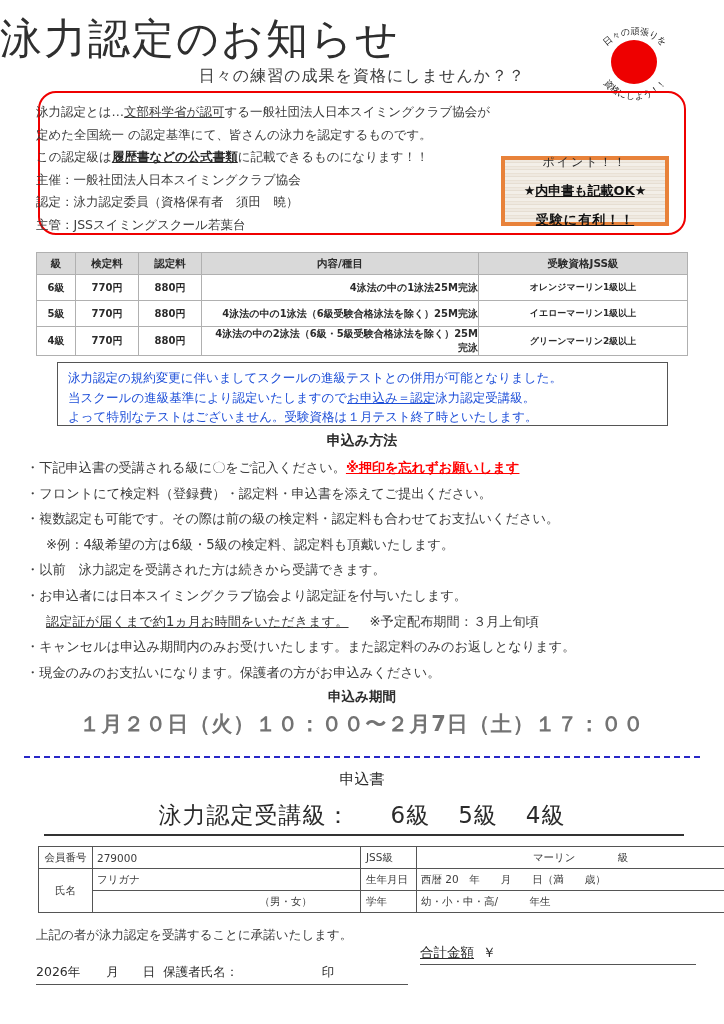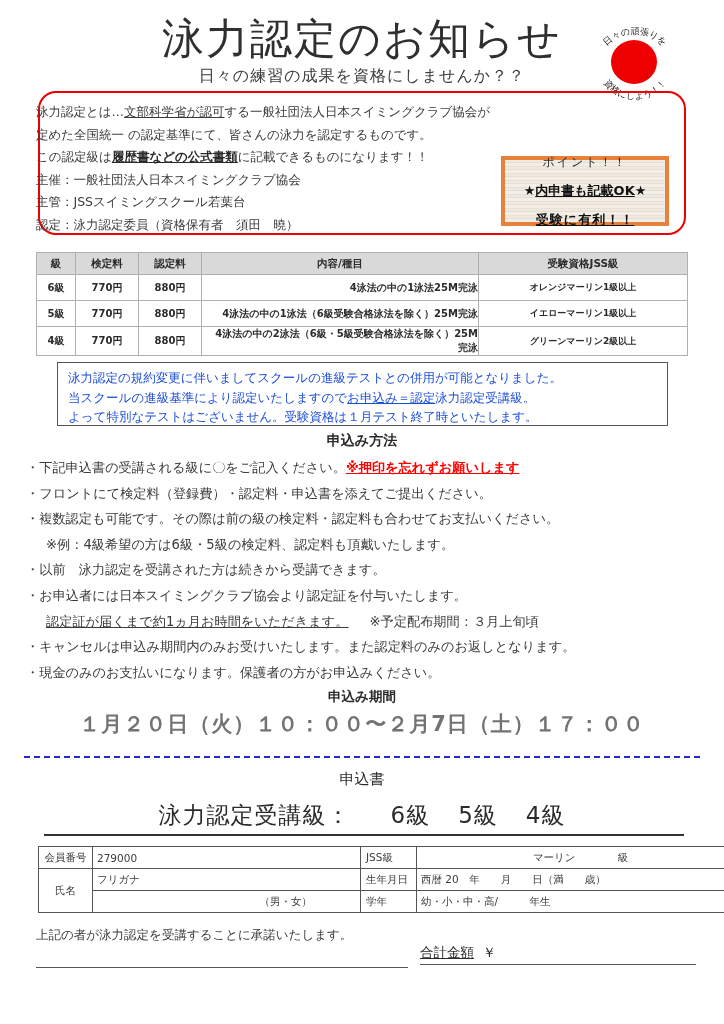--- a/index.html
+++ b/index.html
@@ -24,21 +24,20 @@
   
   .header {
     position: relative;
     height: 86px;
   }
   .title {
     position: absolute;
     left: 0;
     right: 0;
     top: 14px;
-    text-align: center;
     font-size: 42px;
     line-height: 50px;
     letter-spacing: 2px;
     font-weight: 400;
     color: #2f2f2f;
     font-family: "DejaVu Sans", "Liberation Sans", sans-serif;
   }
   .subtitle {
     position: absolute;
     left: 0;
@@ -409,22 +408,22 @@
       </svg>
     </div>
   </div>
 
   <div class="intro-box"></div>
   <div class="intro-lines">
     <div class="ln"><span>泳力認定とは…</span><span class="u">文部科学省が認可</span><span>する一般社団法人日本スイミングクラブ協会が</span></div>
     <div class="ln">定めた全国統一 の認定基準にて、皆さんの泳力を認定するものです。</div>
     <div class="ln"><span>この認定級は</span><span class="bu">履歴書などの公式書類</span><span>に記載できるものになります！！</span></div>
     <div class="ln">主催：一般社団法人日本スイミングクラブ協会</div>
+    <div class="ln">認定：泳力認定委員（資格保有者　須田　曉）</div>
     <div class="ln">主管：JSSスイミングスクール若葉台</div>
-    <div class="ln">認定：泳力認定委員（資格保有者　須田　曉）</div>
   </div>
 
   <div class="point-box">
     <div class="p1">ポイント！！</div>
     <div class="p2"><span>★</span><span class="mid">内申書も記載OK</span><span>★</span></div>
     <div class="p3">受験に有利！！</div>
   </div>
 
   <table class="grade-table">
     <thead>
@@ -516,16 +515,17 @@
   </table>
 
   <div class="consent">上記の者が泳力認定を受講することに承諾いたします。</div>
 
   <div class="total-row">
     <div class="txt"><span class="u2">合計金額</span>&nbsp;&nbsp;<span>￥</span></div>
     <div class="line"></div>
   </div>
 
   <div class="sign-row">
+    <div class="txt"><span>2026年</span><span class="s1"></span><span>月</span><span class="s2"></span><span>日</span><span class="s3"></span><span>保護者氏名：</span><span class="seal">印</span></div>
     <div class="line"></div>
   </div>
 
 </div>
 
 </body></html>

